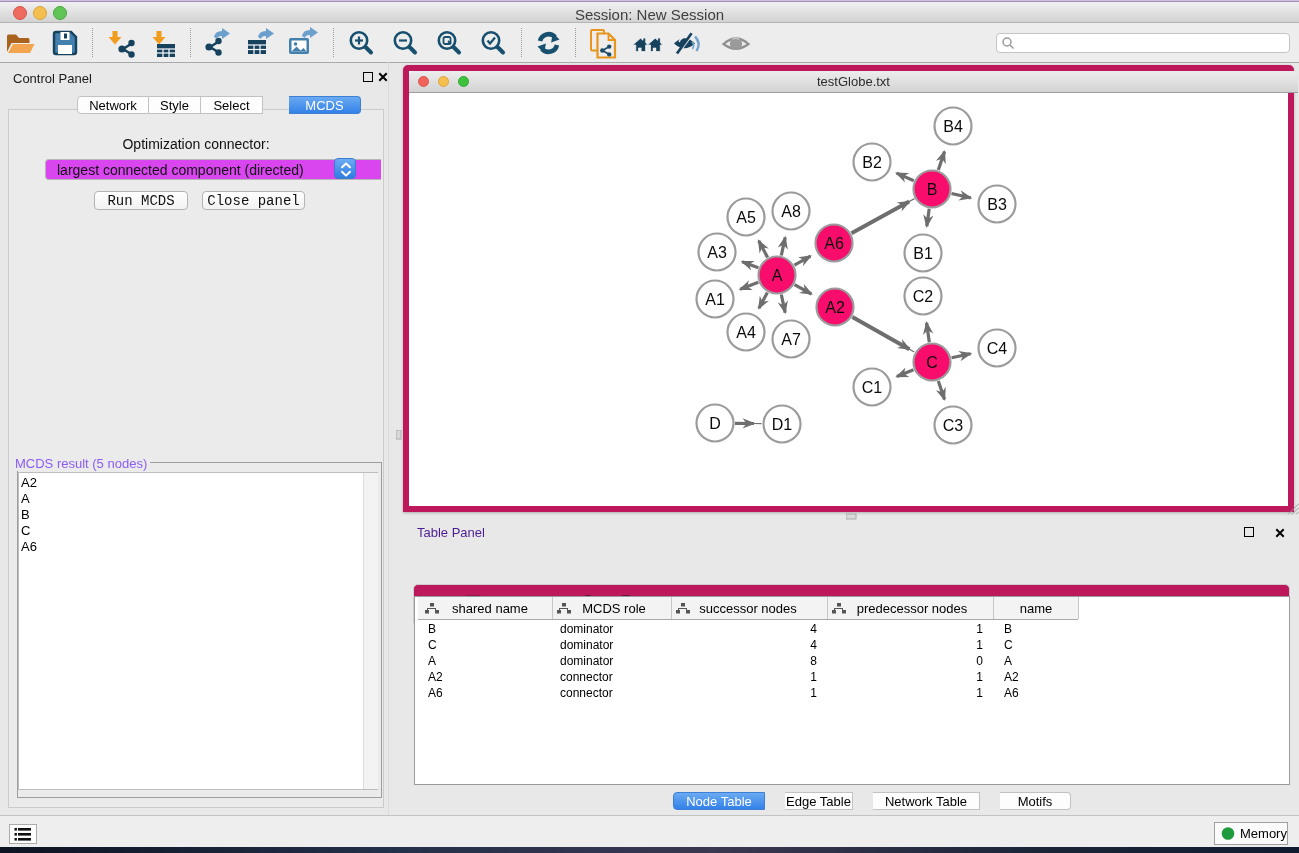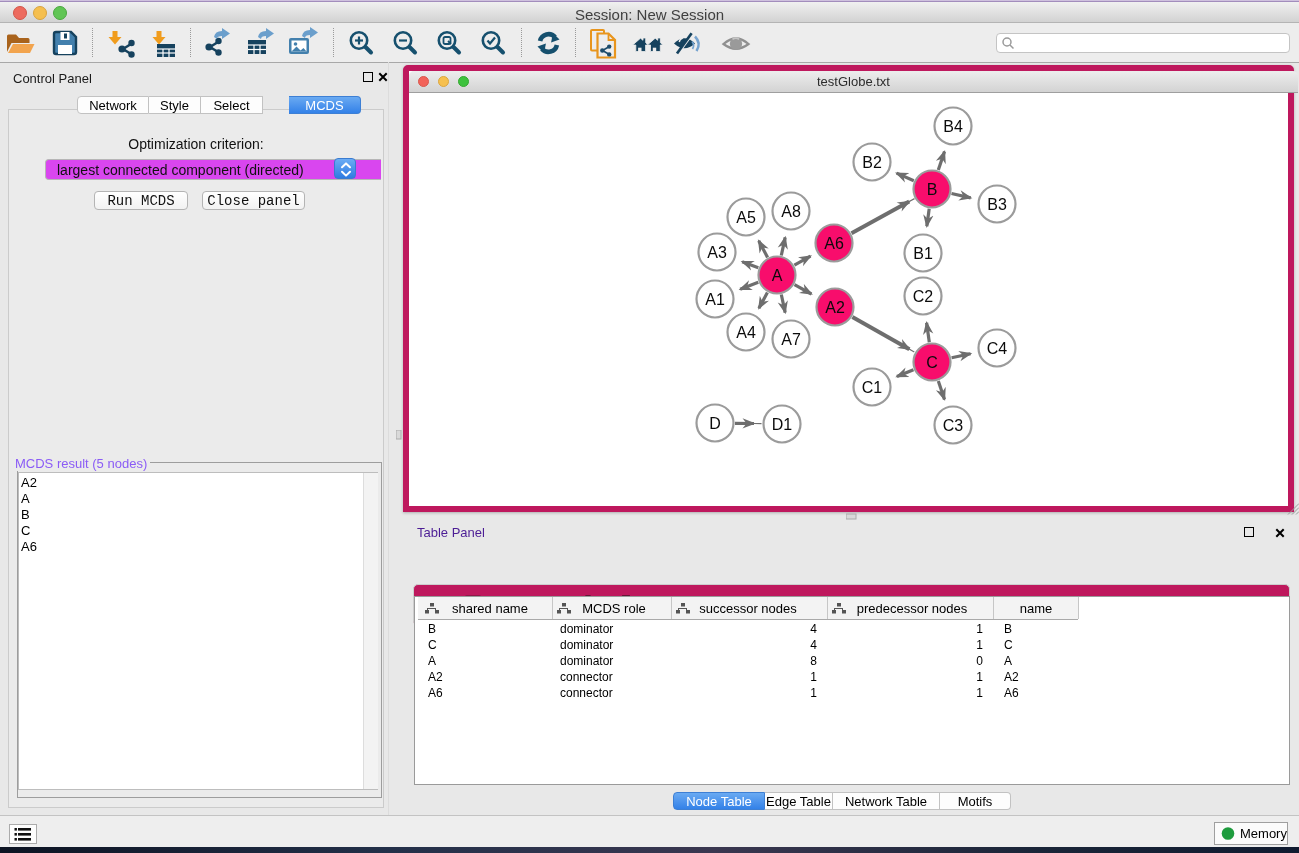--- a/index.html
+++ b/index.html
@@ -36,21 +36,21 @@
 #bottomstrip{left:0;top:847px;width:1299px;height:6px;background:linear-gradient(90deg,#0c1322,#233049 30%,#3a3750 55%,#1a2538 80%,#101b30);}
 
 #netwin{left:403px;top:65px;width:891px;height:447px;background:#fff;border:6px solid #be185d;border-radius:5px 5px 0 0;box-shadow:0 1px 3px rgba(0,0,0,0.25);box-sizing:border-box;}
 #net-titlebar{left:0;top:0;width:889px;height:21px;background:linear-gradient(#ededed,#d3d3d3);border-bottom:1px solid #9f9f9f;border-radius:5px 5px 0 0;}
 .tl2{position:absolute;width:11px;height:11px;border-radius:50%;top:5px;}
 #net-title{width:100%;text-align:center;top:3px;font-size:13px;color:#2c2c2c;}
 
 #tp-title{left:417px;top:525px;font-size:13px;color:#4c1d95;}
 #tp-toolbar{left:413px;top:584px;width:877px;height:42px;background:#be185d;border:1px solid #cdcdcd;border-radius:5px;box-sizing:border-box;}
 #tp-table{left:414px;top:596px;width:876px;height:189px;background:#fff;border:1px solid #9a9a9a;box-sizing:border-box;}
-#tp-tabs{left:673px;top:792px;height:18px;display:flex;font-size:13px;}
+#tp-tabs{left:673px;top:792px;height:18px;display:flex;font-size:13px;gap:20px;}
 .tab2{background:#fdfdfd;border:1px solid #c2c2c2;border-left:none;color:#000;display:flex;align-items:center;justify-content:center;height:18px;box-sizing:border-box;}
 .tab2.sel{background:linear-gradient(#6aaaf2,#3381e8);color:#fff;border-color:#3d7fd4;border-radius:4px 0 0 4px;border-left:1px solid #3d7fd4;}
 .tab2.last{border-radius:0 4px 4px 0;}
 </style>
 </head>
 <body>
 <div id="purple" class="abs"></div>
 <div id="titlebar" class="abs">
   <div class="tl" style="left:13px;background:#ed6b5f;border:0.5px solid #d35549;"></div>
   <div class="tl" style="left:33px;background:#f5bf4f;border:0.5px solid #d9a33e;"></div>
@@ -212,21 +212,21 @@
 <svg class="abs" style="left:378px;top:72px;" width="10" height="10" viewBox="0 0 10 10">
     <path d="M1.3 1.3 L8.7 8.7 M8.7 1.3 L1.3 8.7" stroke="#000" stroke-width="2"></path>
   </svg>
 <div id="cp-inner" class="abs"></div>
 <div id="cp-tabs" class="abs">
   <div class="tab first" style="width:72px;">Network</div>
   <div class="tab" style="width:52px;">Style</div>
   <div class="tab" style="width:62px;">Select</div>
   <div class="tab sel" style="width:72px;margin-left:26px;">MCDS</div>
 </div>
-<div id="opt-label" class="abs">Optimization criterion:</div>
+<div id="opt-label" class="abs">Optimization connector:</div>
 <div id="dropdown" class="abs">
     <div id="dd-txt" class="abs">largest connected component (directed)</div>
   </div>
 <div id="dd-step" class="abs">
   <svg width="22" height="21" viewBox="0 0 22 21">
       <path d="M7 8.2 L11 4.4 L15 8.2" fill="none" stroke="#fff" stroke-width="2" stroke-linecap="round" stroke-linejoin="round"></path>
       <path d="M7 12.8 L11 16.6 L15 12.8" fill="none" stroke="#fff" stroke-width="2" stroke-linecap="round" stroke-linejoin="round"></path>
     </svg>
 </div>
 <div class="btn" style="left:94px;top:191px;width:94px;">Run MCDS</div>

